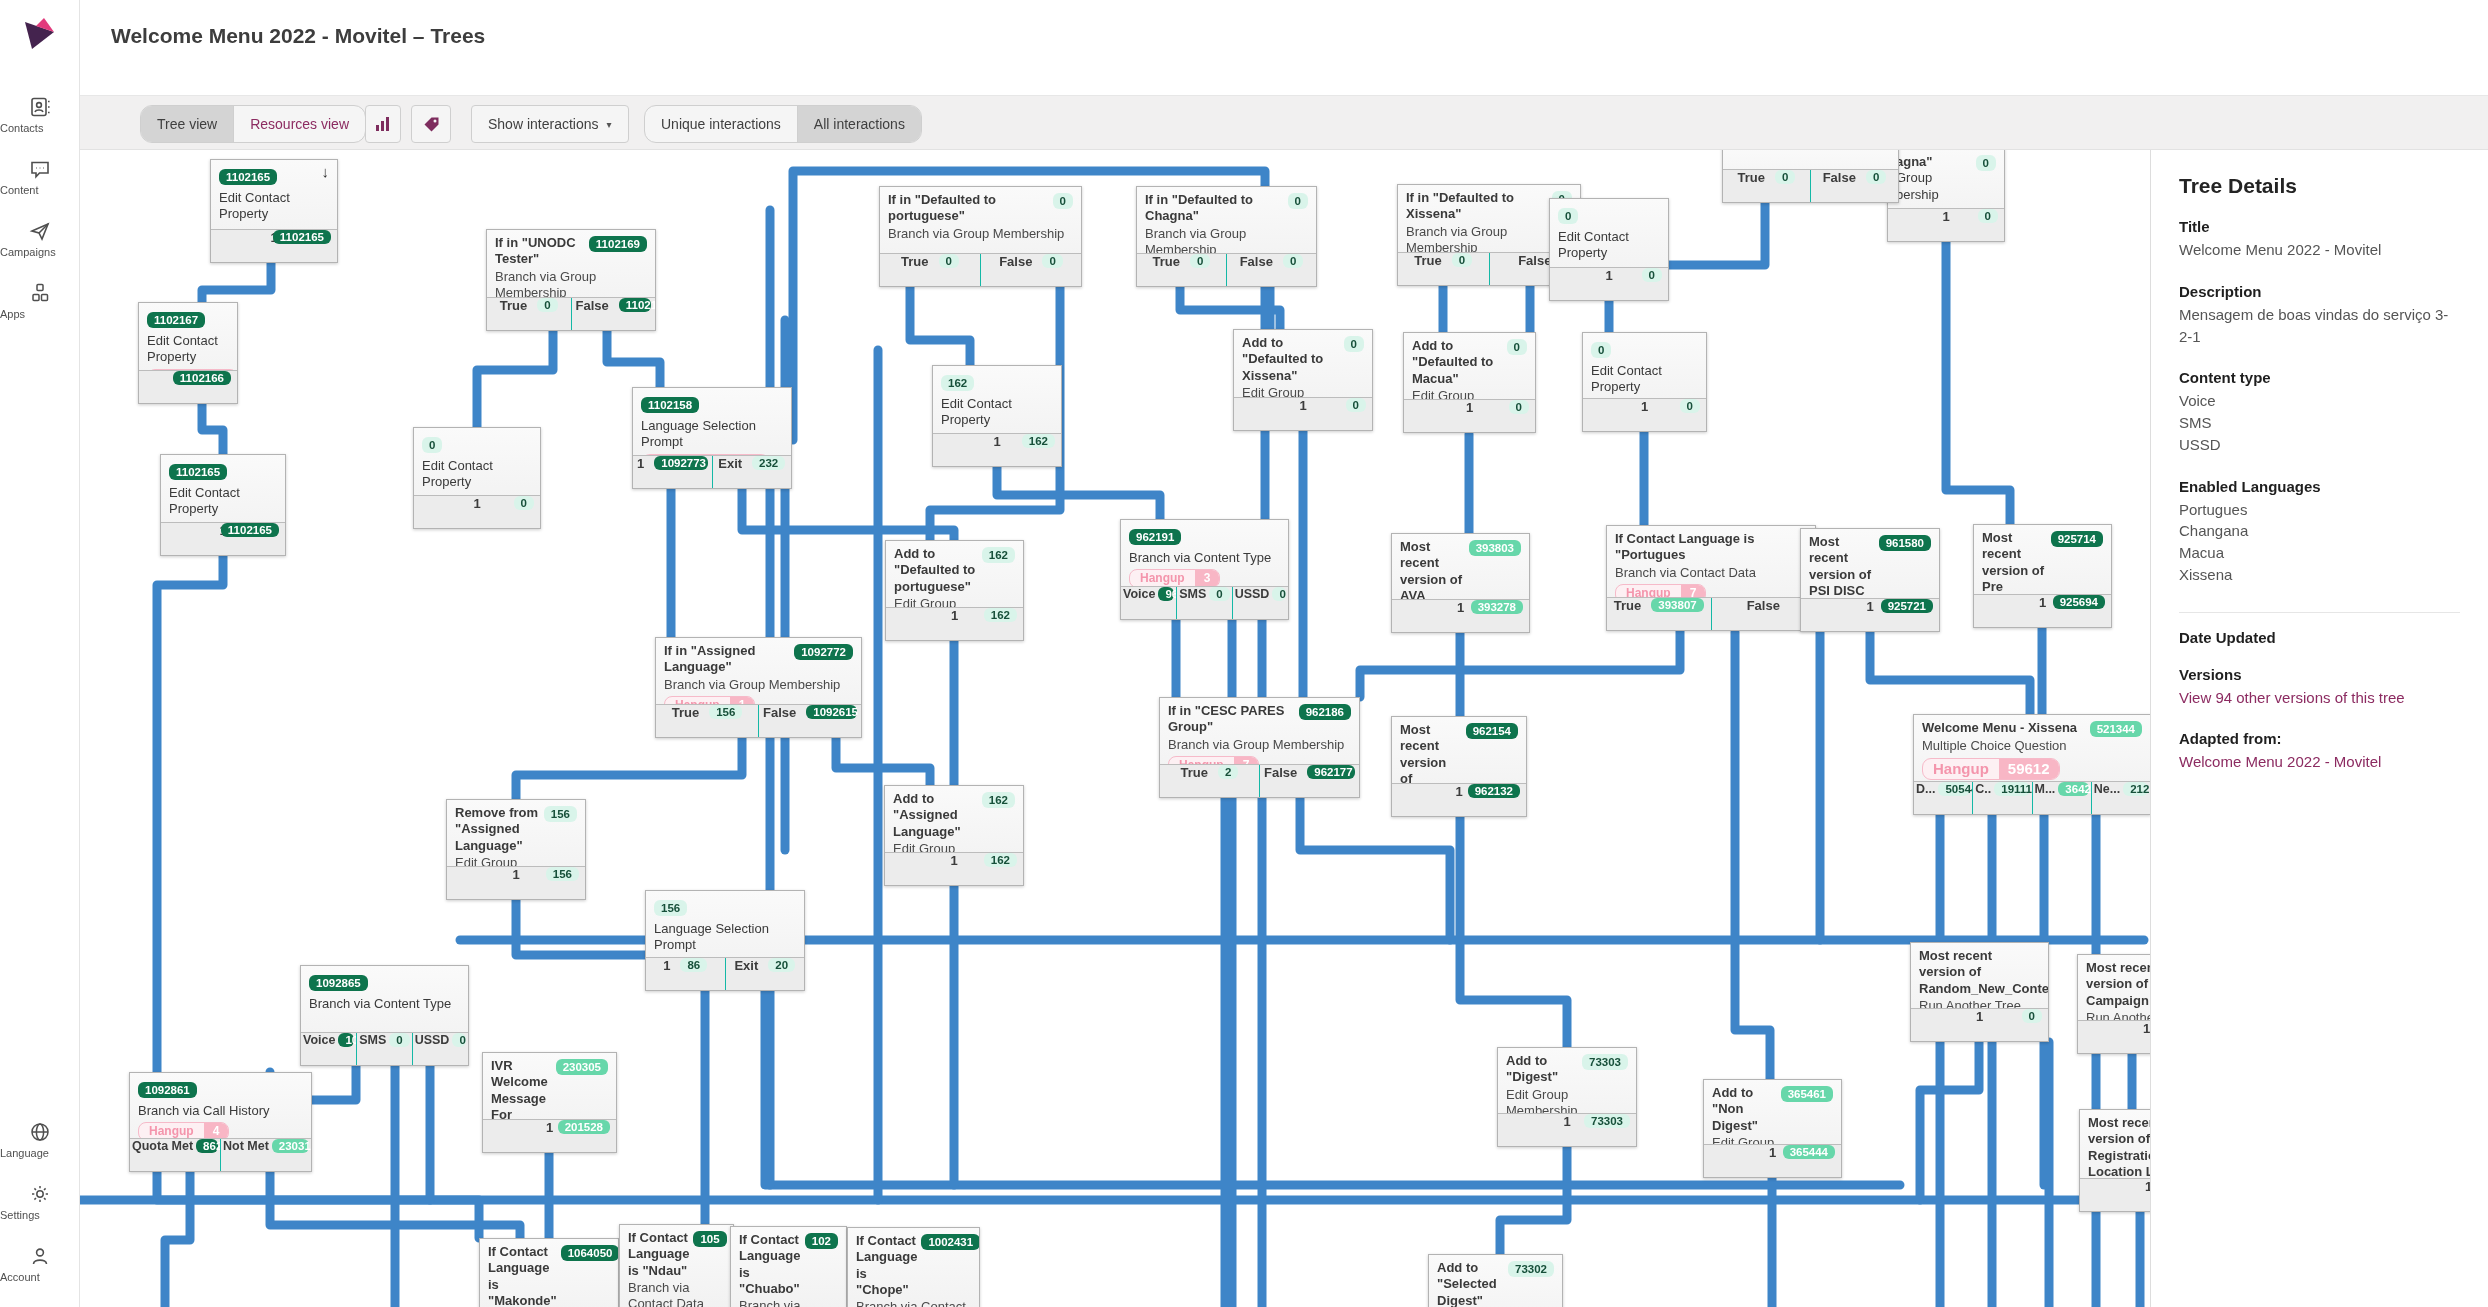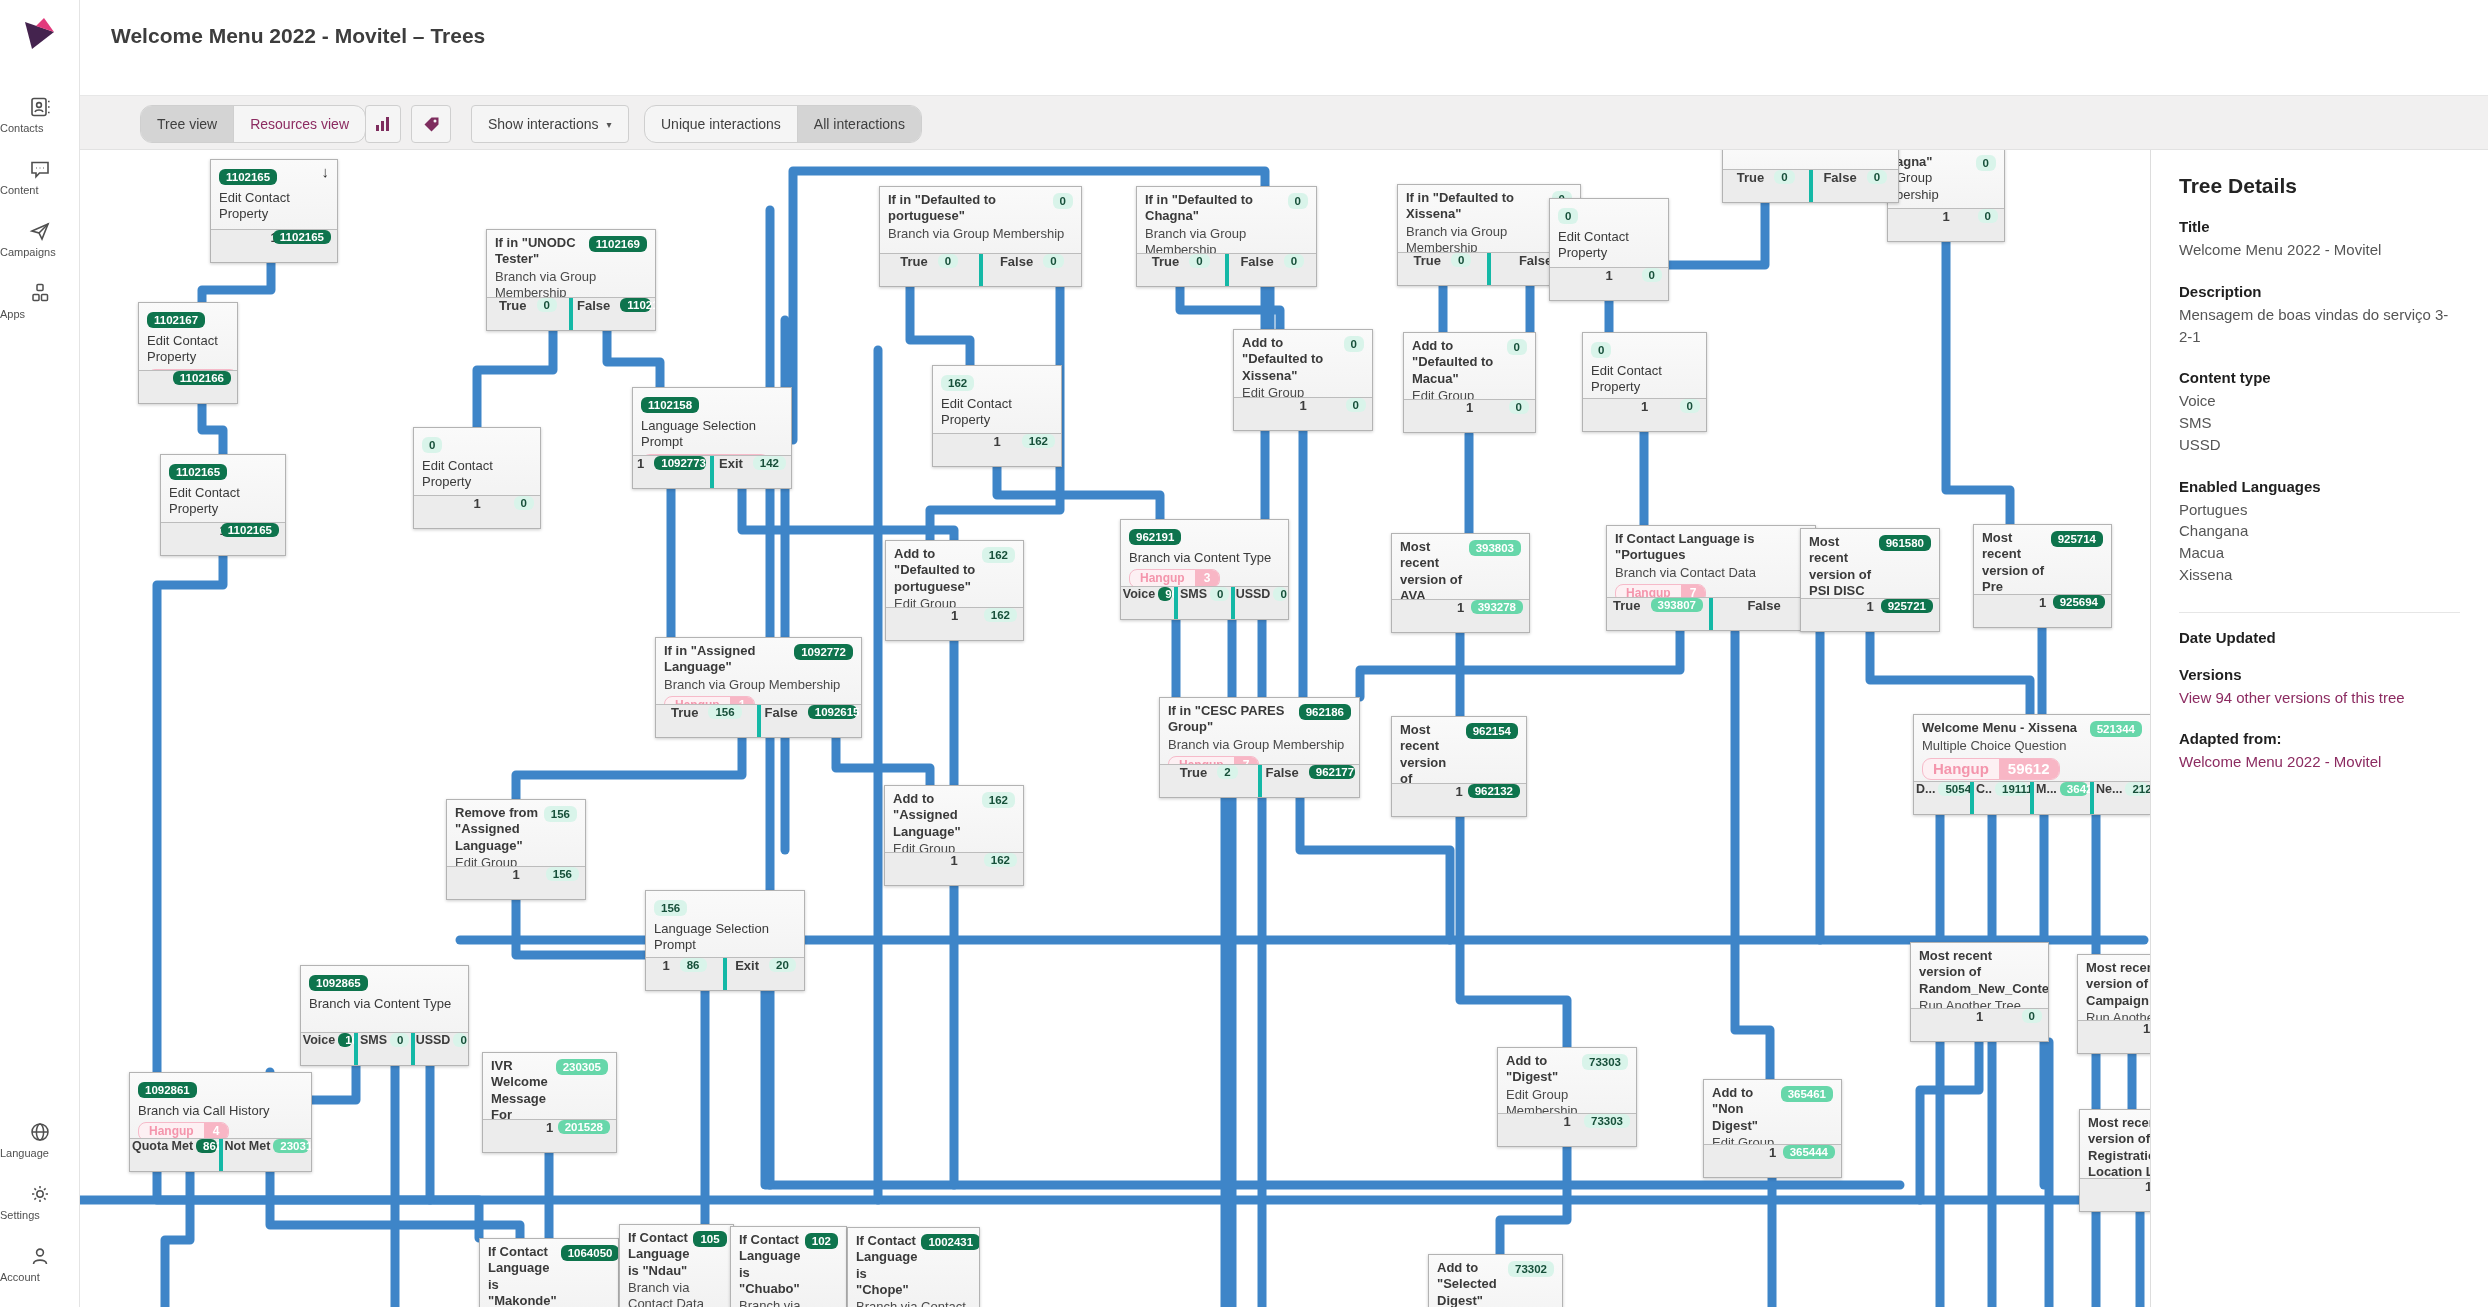--- a/index.html
+++ b/index.html
@@ -73,21 +73,21 @@
 
   .hangup { display:inline-flex; margin-top:3px; border:1.5px solid #f6bac9; border-radius:8px;
     overflow:hidden; background:#fdf0f3; font-weight:bold; font-size:12px; align-items:stretch; }
   .hangup .hl { padding:1px 10px; color:#f495ac; }
   .hangup .hc { background:#f8b6c5; color:#fff; padding:1px 9px; }
   .hangup.lg { font-size:15px; border-radius:9px; }
 
   .nfoot { border-top:1px solid #bcbcbc; background:#ececec; display:flex; height:33px; flex:none; }
   .fcell { flex:1; position:relative; display:flex; align-items:flex-start; justify-content:center; gap:10px;
     font-size:13px; padding:0 4px; min-width:0; overflow:hidden; }
-  .fcell + .fcell { border-left:4px solid #14b8a6; }
+  .fcell + .fcell { border-left:1px solid #14b8a6; }
   .fcell .flabel { font-weight:bold; color:#3c3c3c; white-space:nowrap; }
   .fcell.single { justify-content:center; }
   .fcell.single .chip { position:absolute; right:6px; }
   .fcell.tight { gap:3px; font-size:12px; padding:0 2px; }
   .fcell.tight .flabel { font-size:12.5px; }
 </style>
 </head>
 <body>
 
 <nav class="sidebar">
@@ -338,21 +338,21 @@
           <span class="hl">Hangup</span>
           <span class="hc">9243</span>
         </div></div>
       <div class="nfoot">
         <div class="fcell">
           <span class="flabel">1</span>
           <span class="chip dark">1092773</span>
         </div>
         <div class="fcell">
           <span class="flabel">Exit</span>
-          <span class="chip mint">142</span>
+          <span class="chip mint">232</span>
         </div>
       </div>
     </div>
     <div class="node" style="left: 799px; top: 36px; width: 203px; height: 101px; z-index: 2;">
       <div class="nbody">
         <div class="trow">
           <span class="tt b">If in "Defaulted to portuguese"</span>
           <span class="chip mint">0</span>
         </div>
         <div class="sub">Branch via Group Membership</div>

